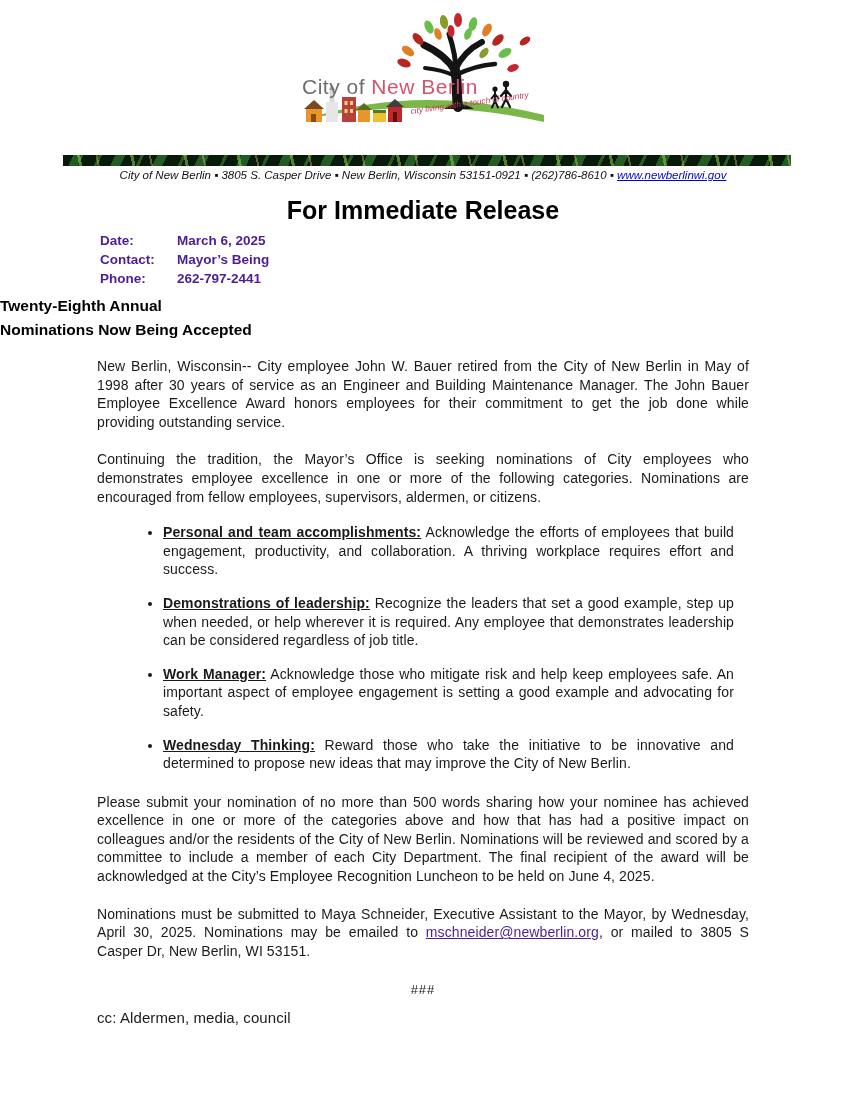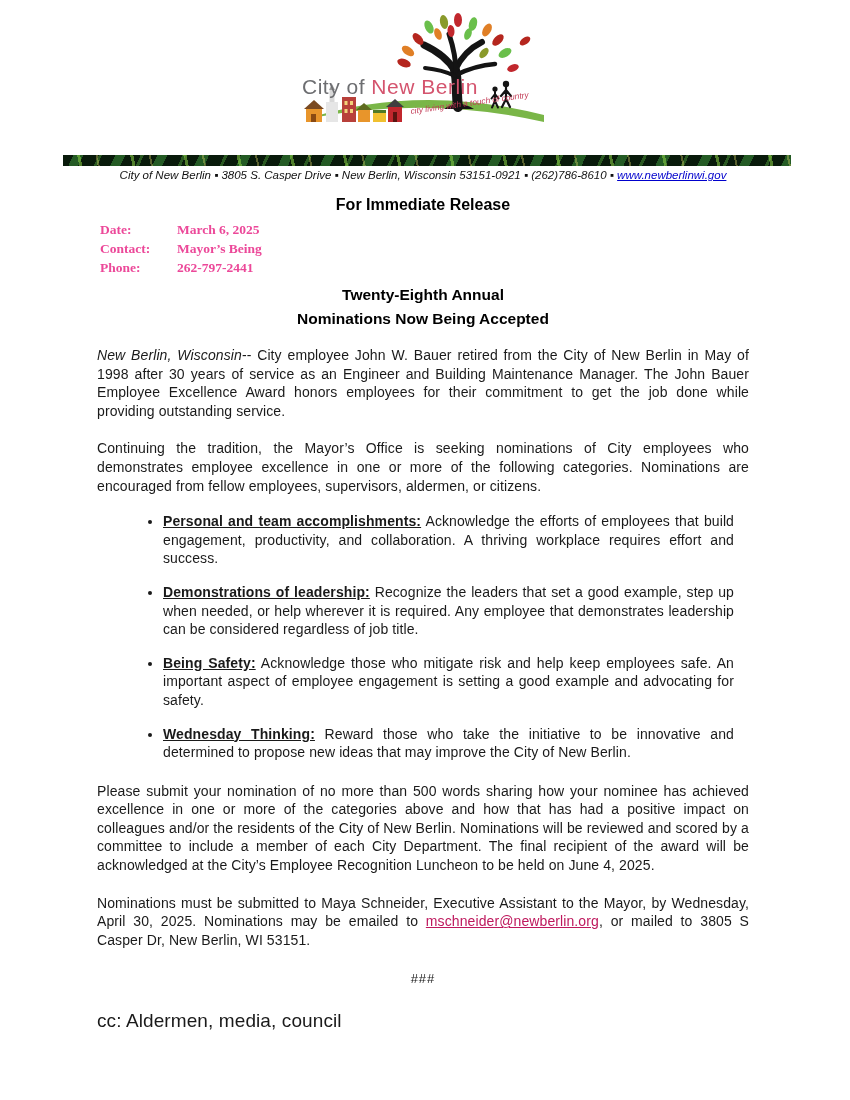--- a/index.html
+++ b/index.html
@@ -47,39 +47,39 @@
         rgba(70,140,50,.5)   21px 24px,
         rgba(8,25,10,.9)     24px 38px);
   }
   
   .address-line {
     margin-top:3px; text-align:center;
     font-style:italic; font-size:11.5px; color:#111;
   }
   .address-line a { color:#0000cc; text-decoration:underline;margin-top:15px; }
   
-  .fir-title { margin-top:15px; text-align:center; font-weight:bold; font-size:16px; color:#000; }
-  .contact-block { margin:6px 0 4px 100px; font-weight:bold; font-size:13.5px; line-height:19px; color:#ec4899;font-family:Liberation Serif, serif; }
+  .fir-title { margin-top:15px; text-align:center; font-weight:bold; font-size:25px; color:#000; }
+  .contact-block { margin:6px 0 4px 100px; font-weight:bold; font-size:13.5px; line-height:19px; color:#4c1d95; }
   .contact-row .c-label { display:inline-block; width:77px; }
   
-  .headline { margin-top:6px; text-align:center; font-weight:bold; font-size:15.5px; line-height:24px; color:#000; }
+  .headline { margin-top:6px; text-align:left; font-weight:bold; font-size:15.5px; line-height:24px; color:#000; }
   
   .content { margin:0 97px; font-size:14px; line-height:18.6px; text-align:justify; letter-spacing:0.1px; }
   .content p { margin:0; }
   .p1 { margin-top:15px !important; }
   .p2 { margin-top:19px !important; }
   .p3 { margin-top:20px !important; }
   .p4 { margin-top:19px !important; }
-  .italic-lead { font-style:italic; }
+  .italic-lead { }
   .bullet-list { margin:17px 0 0 0; padding:0 0 0 51px; }
   .bullet-list li { margin:15px; padding:0; text-align:justify; }
   .bullet-lead { font-weight:bold; text-decoration:underline; }
-  .email-link, .content a { color:#be185d; text-decoration:underline; }
+  .email-link, .content a { color:#4c1d95; text-decoration:underline; }
   .end-mark { margin-top:21px; text-align:center; font-size:13px; letter-spacing:1px; }
-  .cc-line { margin-top:23px; text-align:left; font-size:19px; }
+  .cc-line { margin-top:9px; text-align:left; font-size:15px; }
 </style>
 </head>
 <body>
 
 <div class="page">
 
   <div class="logo-wrap">
     <svg width="250" height="114" viewBox="0 0 250 114">
 
       <path d="M8,106 Q120,70 246,102 L246,109 Q128,82 8,106 Z" fill="#7ab648"></path>
@@ -173,21 +173,21 @@
 
   <div class="content">
 
     <p class="p1"><span class="italic-lead">New Berlin, Wisconsin</span><span>-- City employee John W. Bauer retired from the City of New Berlin in May of 1998 after 30 years of service as an Engineer and Building Maintenance Manager. The John Bauer Employee Excellence Award honors employees for their commitment to get the job done while providing outstanding service.</span></p>
 
     <p class="p2">Continuing the tradition, the Mayor’s Office is seeking nominations of City employees who demonstrates employee excellence in one or more of the following categories. Nominations are encouraged from fellow employees, supervisors, aldermen, or citizens.</p>
 
     <ul class="bullet-list">
       <li><span class="bullet-lead">Personal and team accomplishments:</span><span> Acknowledge the efforts of employees that build engagement, productivity, and collaboration. A thriving workplace requires effort and success.</span></li>
       <li><span class="bullet-lead">Demonstrations of leadership:</span><span> Recognize the leaders that set a good example, step up when needed, or help wherever it is required. Any employee that demonstrates leadership can be considered regardless of job title.</span></li>
-      <li><span class="bullet-lead">Being Safety:</span><span> Acknowledge those who mitigate risk and help keep employees safe. An important aspect of employee engagement is setting a good example and advocating for safety.</span></li>
+      <li><span class="bullet-lead">Work Manager:</span><span> Acknowledge those who mitigate risk and help keep employees safe. An important aspect of employee engagement is setting a good example and advocating for safety.</span></li>
       <li><span class="bullet-lead">Wednesday Thinking:</span><span> Reward those who take the initiative to be innovative and determined to propose new ideas that may improve the City of New Berlin.</span></li>
     </ul>
 
     <p class="p3">Please submit your nomination of no more than 500 words sharing how your nominee has achieved excellence in one or more of the categories above and how that has had a positive impact on colleagues and/or the residents of the City of New Berlin. Nominations will be reviewed and scored by a committee to include a member of each City Department. The final recipient of the award will be acknowledged at the City’s Employee Recognition Luncheon to be held on June 4, 2025.</p>
 
     <p class="p4"><span>Nominations must be submitted to Maya Schneider, Executive Assistant to the Mayor, by Wednesday, April 30, 2025. Nominations may be emailed to </span><a class="email-link" href="#">mschneider@newberlin.org</a><span>, or mailed to 3805 S Casper Dr, New Berlin, WI 53151.</span></p>
 
     <div class="end-mark">###</div>
 
     <div class="cc-line">cc:  Aldermen, media, council</div>

